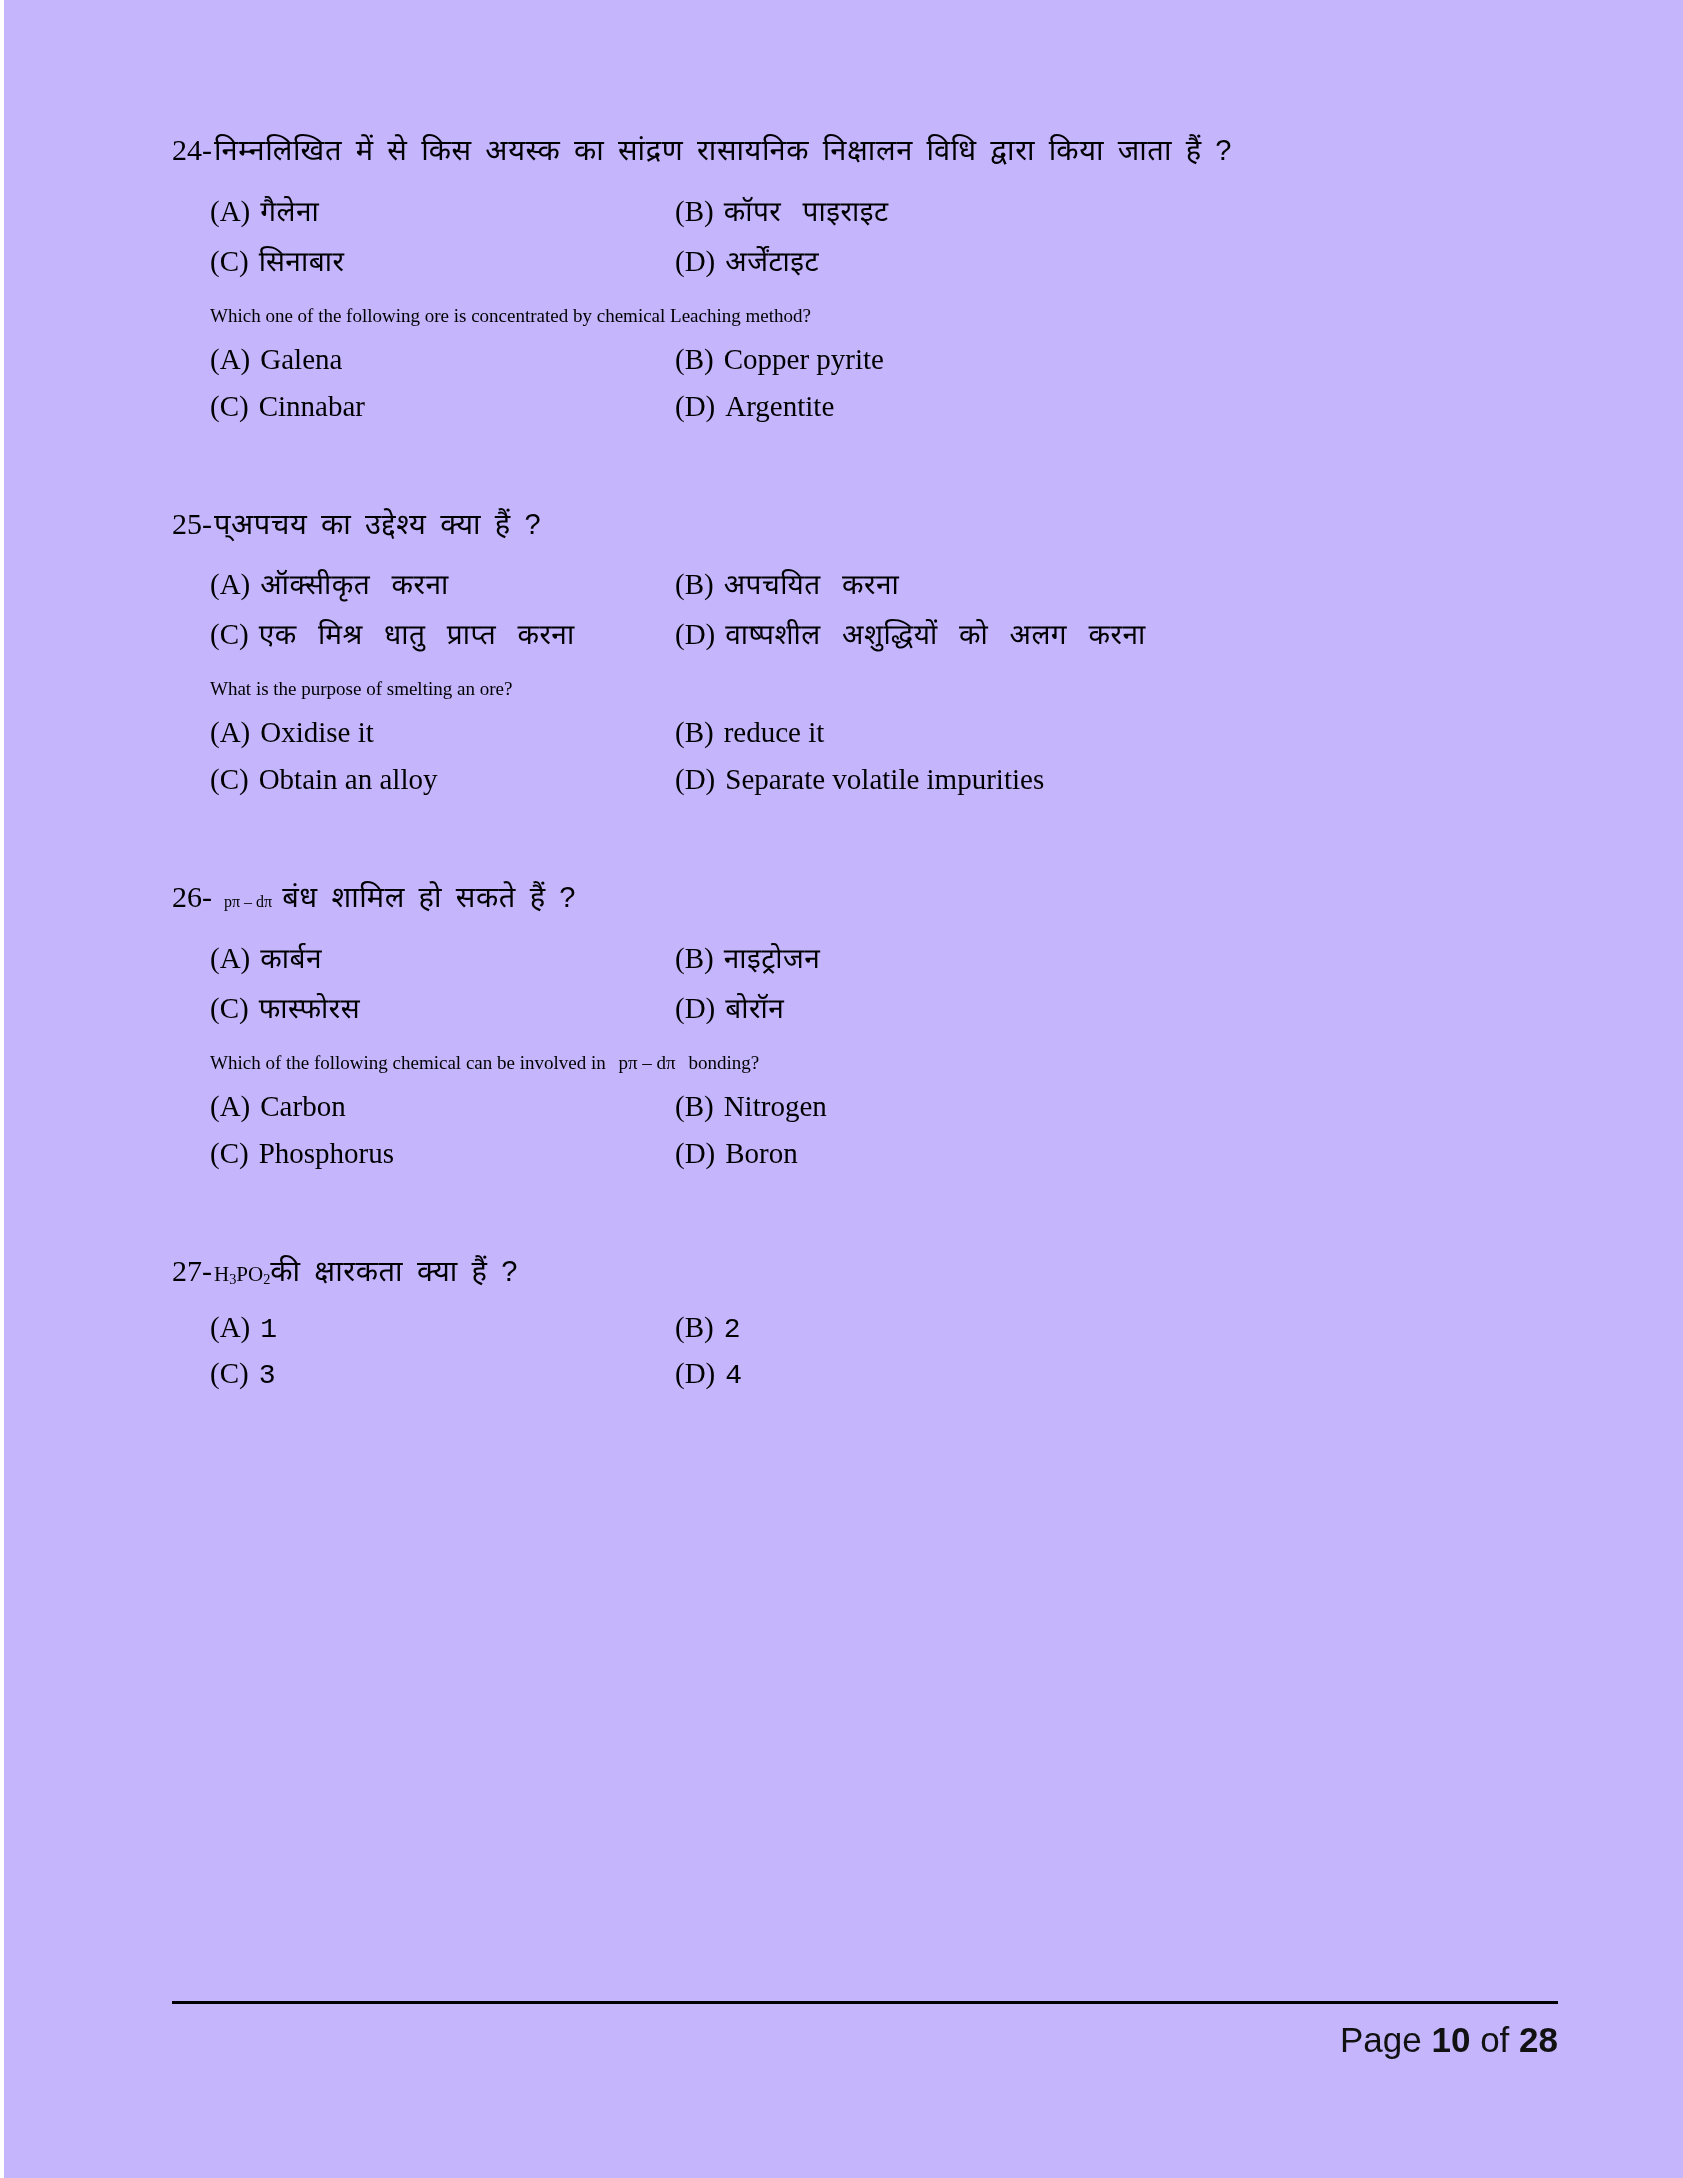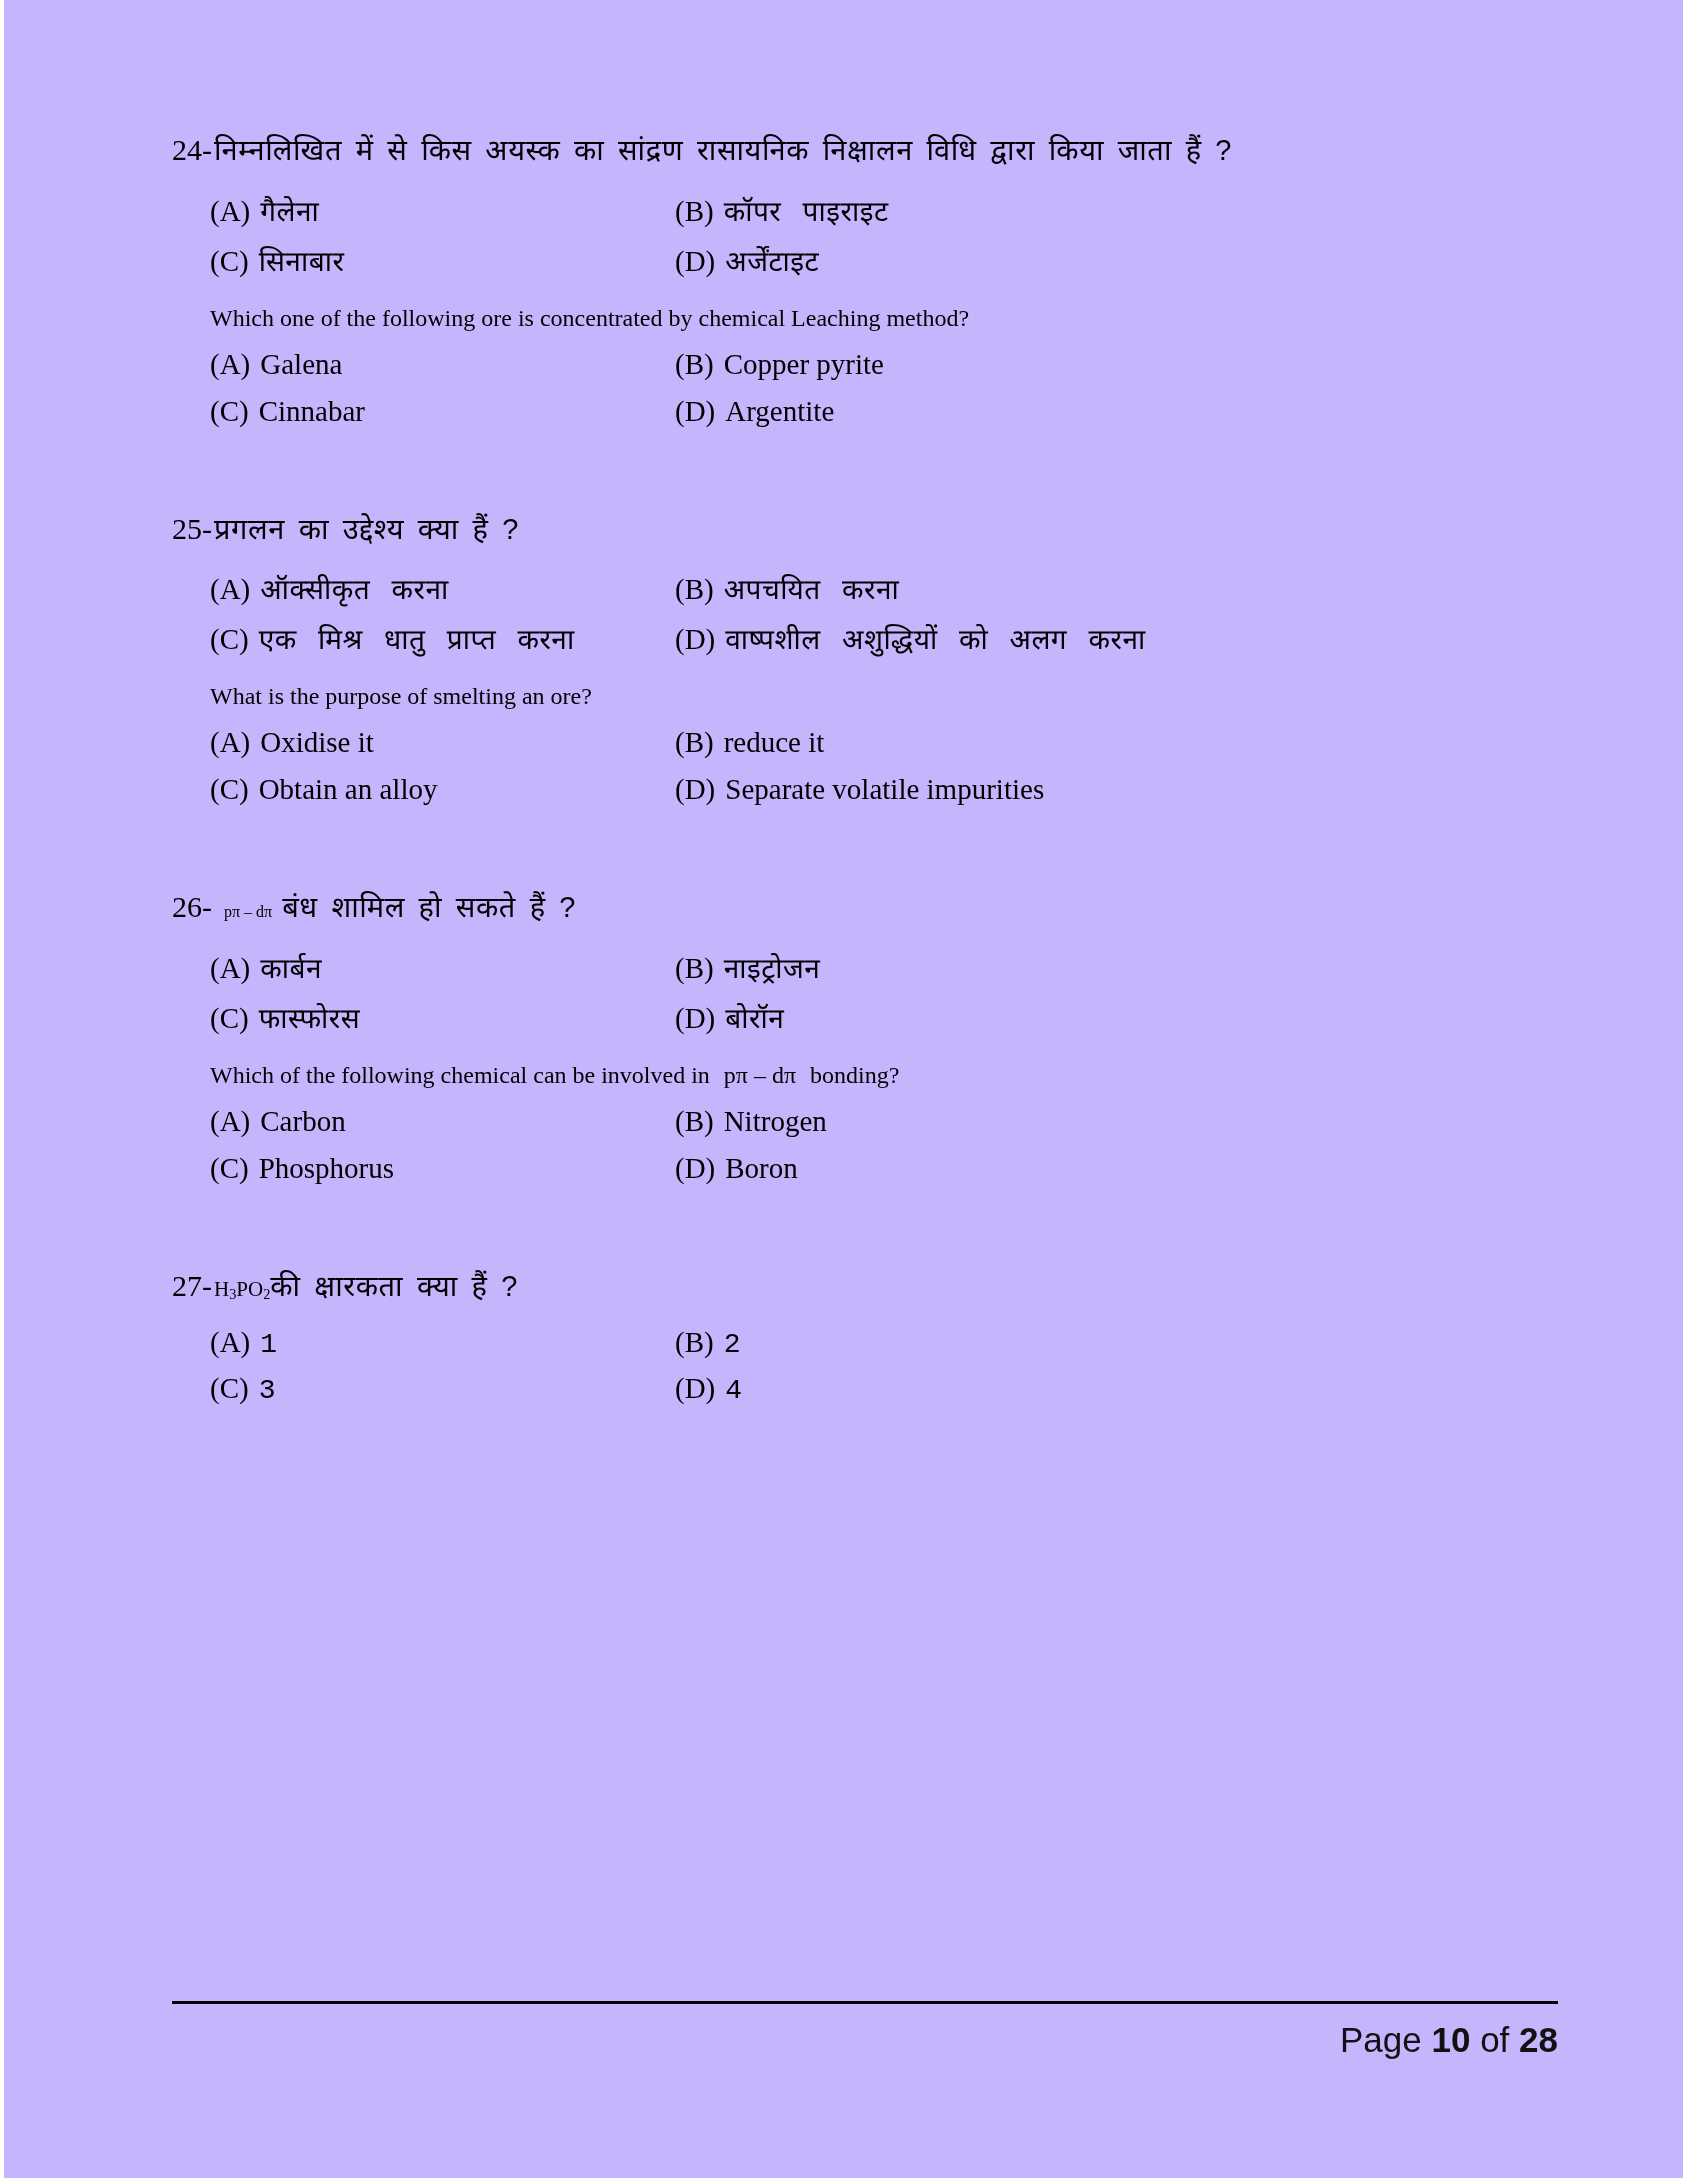--- a/index.html
+++ b/index.html
@@ -91,21 +91,21 @@
   .optval-en {
     font-family: Liberation Serif, serif;
     font-size: 29px;
     white-space: nowrap;
   }
 
   .en-stem {
     margin-top: 26px;
     padding-left: 38px;
     font-family: "Liberation Serif", "DejaVu Serif", serif;
-    font-size: 24px;
+    font-size: 19px;
   }
 
   .opts-en { margin-top: 16px; }
   .opts-en .optrow { margin-bottom: 14px; }
 
   .gap-lg { height: 34px; }
 
   .math {
     font-family: "Liberation Serif", "DejaVu Serif", serif;
     font-style: normal;
@@ -197,21 +197,21 @@
           </div>
         </div>
       </div>
     </div>
 
     <div class="gap-lg"></div>
 
     <div class="qblock">
       <div class="qline">
         <span class="qnum">25-</span>
-        <span class="hi qtext-hi">प्रगलन का उद्देश्य क्या हैं ?</span>
+        <span class="hi qtext-hi">प्अपचय का उद्देश्य क्या हैं ?</span>
       </div>
 
       <div class="opts">
         <div class="optrow">
           <div class="opt col-left">
             <span class="optlab">(A)</span>
             <span class="optval-hi">ऑक्सीकृत करना</span>
           </div>
           <div class="opt col-right">
             <span class="optlab">(B)</span>

